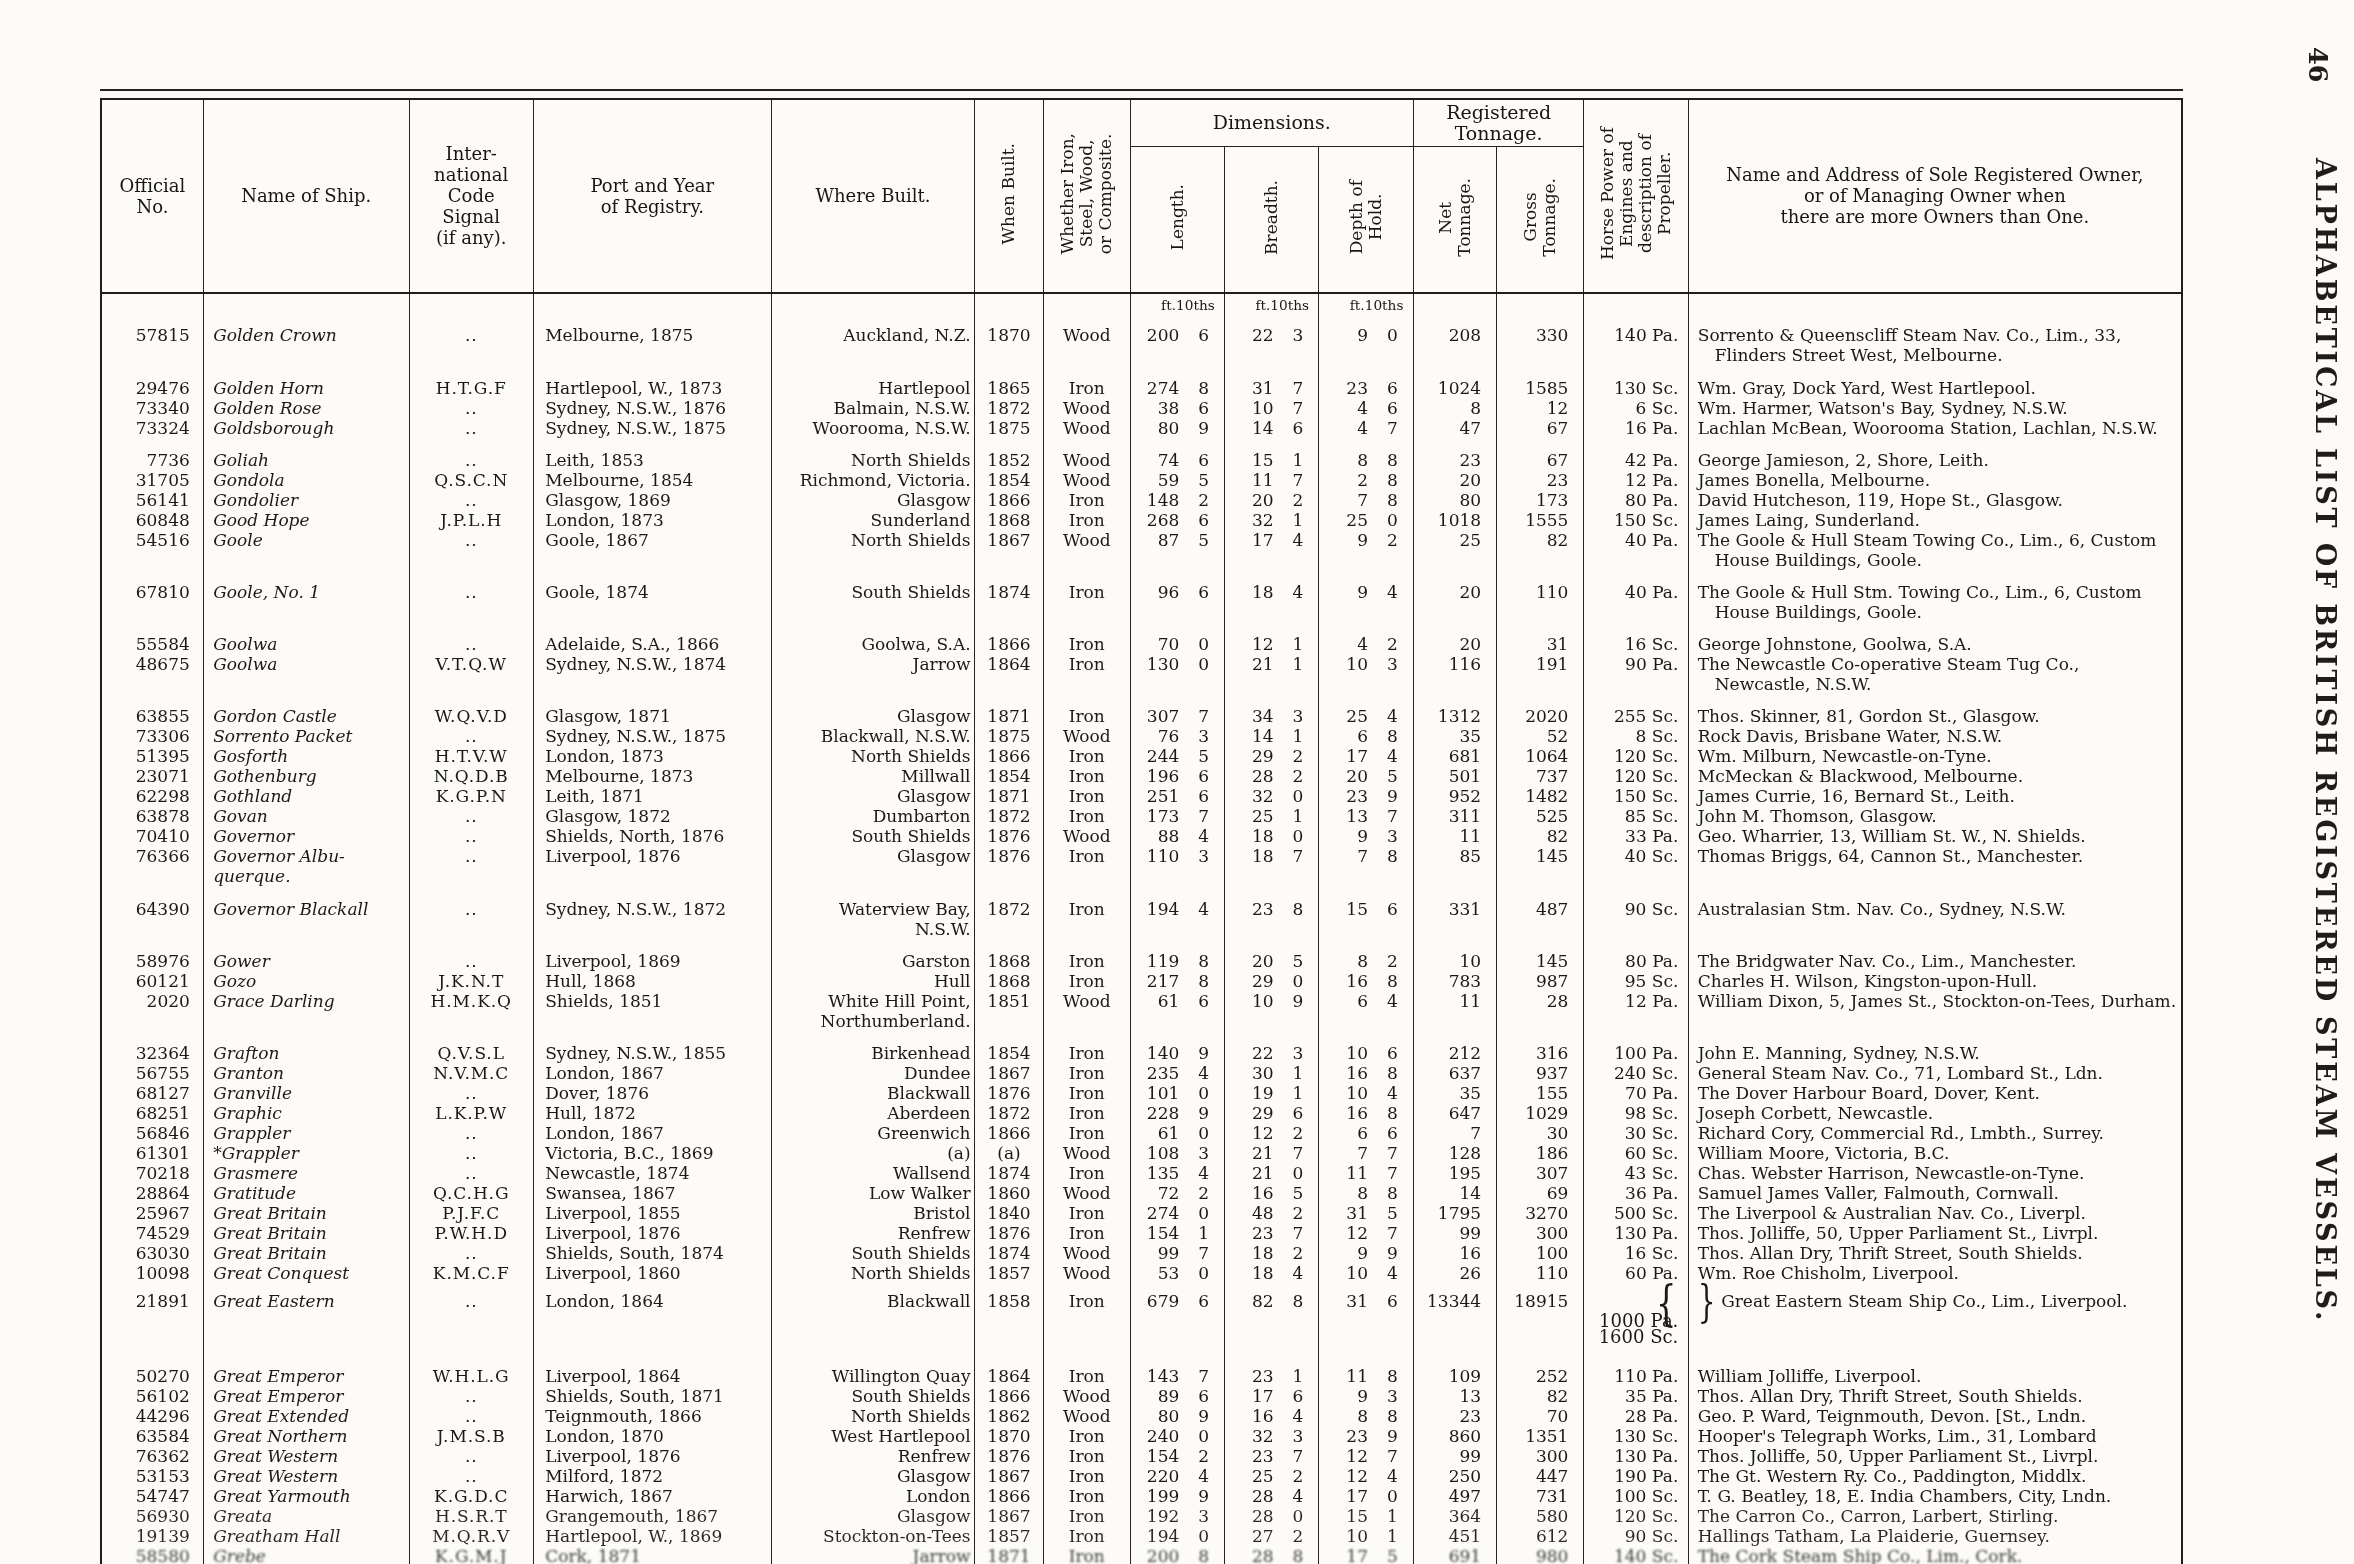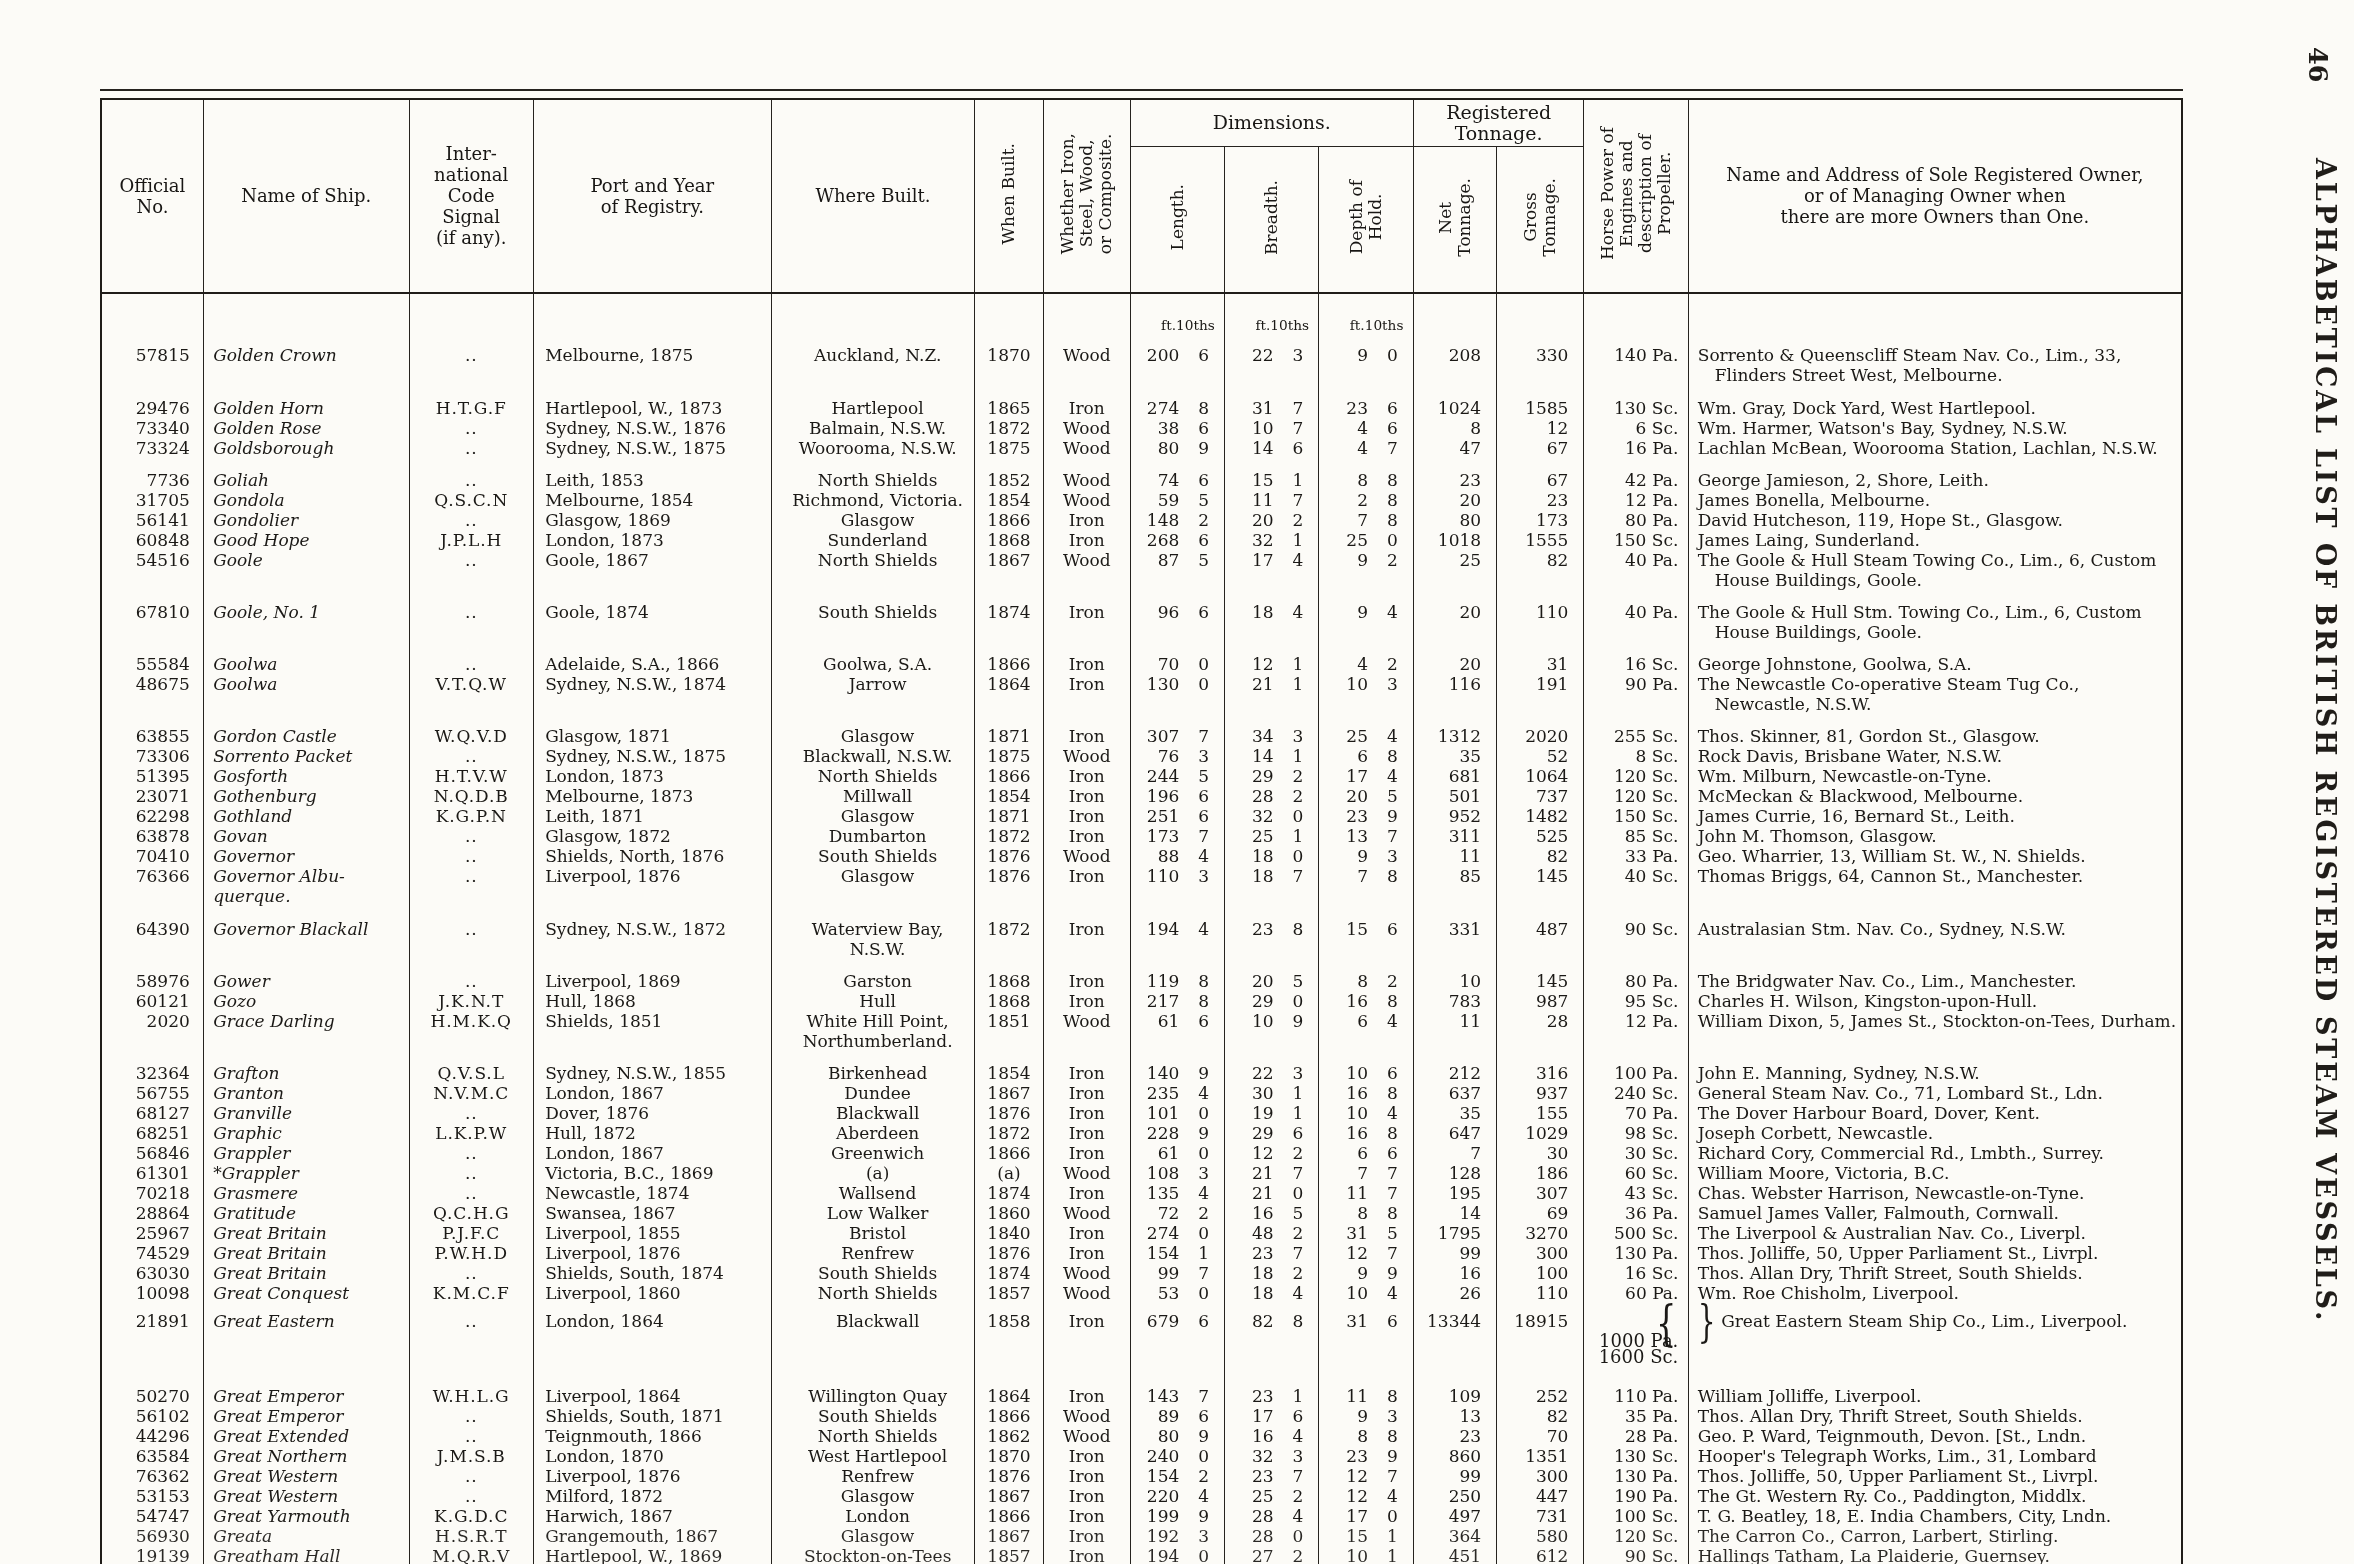--- a/index.html
+++ b/index.html
@@ -43,30 +43,30 @@
     font-size:17px; line-height:20px; vertical-align:top;
     padding:0 3.8px; color:#1b1916;
   }
   tr.units td { padding-top:4.7px; font-size:13.7px; line-height:15px; font-style:normal; }
   tr.gap td { padding-top:12.2px; }
   tr.tall td { padding-top:8.5px; padding-bottom:8.5px;margin-left:41px; }
   .c-no    { text-align:right; padding-right:13px !important; }
   .c-name  { text-align:left; padding-left:9.4px !important; white-space:pre-line;font-style:italic; }
   .c-code  { text-align:center; letter-spacing:0.9px; }
   .c-port  { text-align:left; padding-left:11.3px !important; }
-  .c-where { text-align:center; padding-left:13px !important; white-space:pre-line; }
+  .c-where { text-align:right; padding-left:13px !important; white-space:pre-line; }
   .c-when  { text-align:center; }
   .c-mat   { text-align:center; }
   .c-num   { text-align:right; padding-right:15px !important; }
   .c-hp    { text-align:right; padding-right:9.4px !important; }
   .c-owner { text-align:left; padding-left:26px !important; text-indent:-17px; }
   .dim { display:flex; }
   .dim .ft { flex:1.2; text-align:right; }
   .dim .tn { flex:0.8; text-align:right; padding-right:11.3px; }
-  .uf { display:flex;margin-top:20px; }
+  .uf { display:flex; }
   .uf .u1 { flex:1.35; text-align:right; }
   .uf .u2 { flex:0.65; text-align:right; padding-right:5.6px; }
   .brl { font-size:32px; vertical-align:middle; display:inline-block; transform:scaleY(1.5); margin-right:1.9px; }
   .brr { font-size:28px; vertical-align:middle; display:inline-block; transform:scaleY(1.6); margin-right:5.6px; text-indent:0; }
   .hp2 { display:inline-block; font-size:18px; line-height:16px; text-align:right; white-space:pre-line; vertical-align:middle; }
   tr.b1 td { filter:blur(0.3px); }
   tr.b2 td { filter:blur(0.6px); opacity:.93; }
   tr.b3 td { filter:blur(0.9px); opacity:.85; }
 </style>
 </head>

